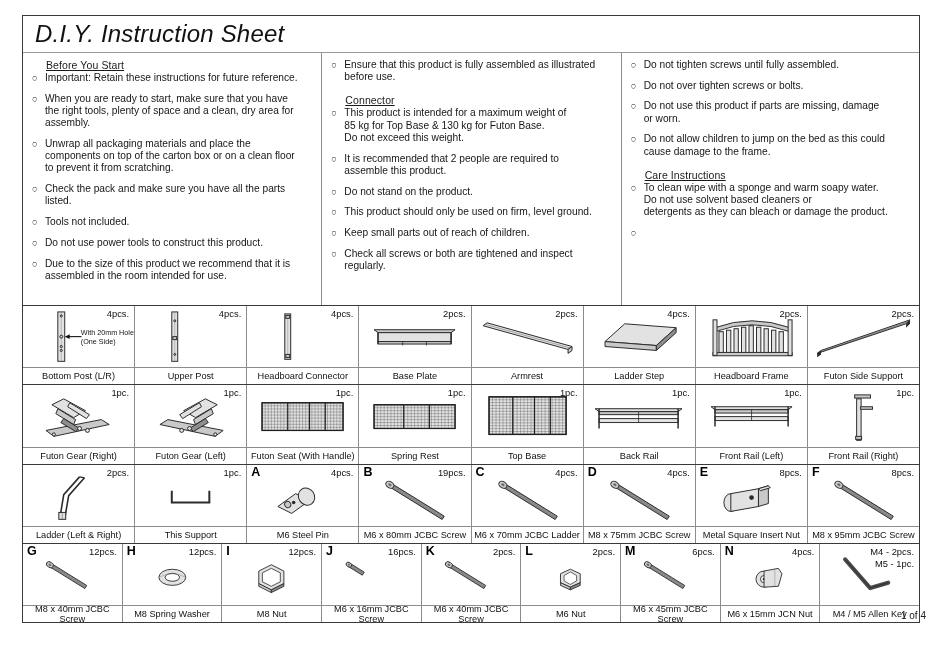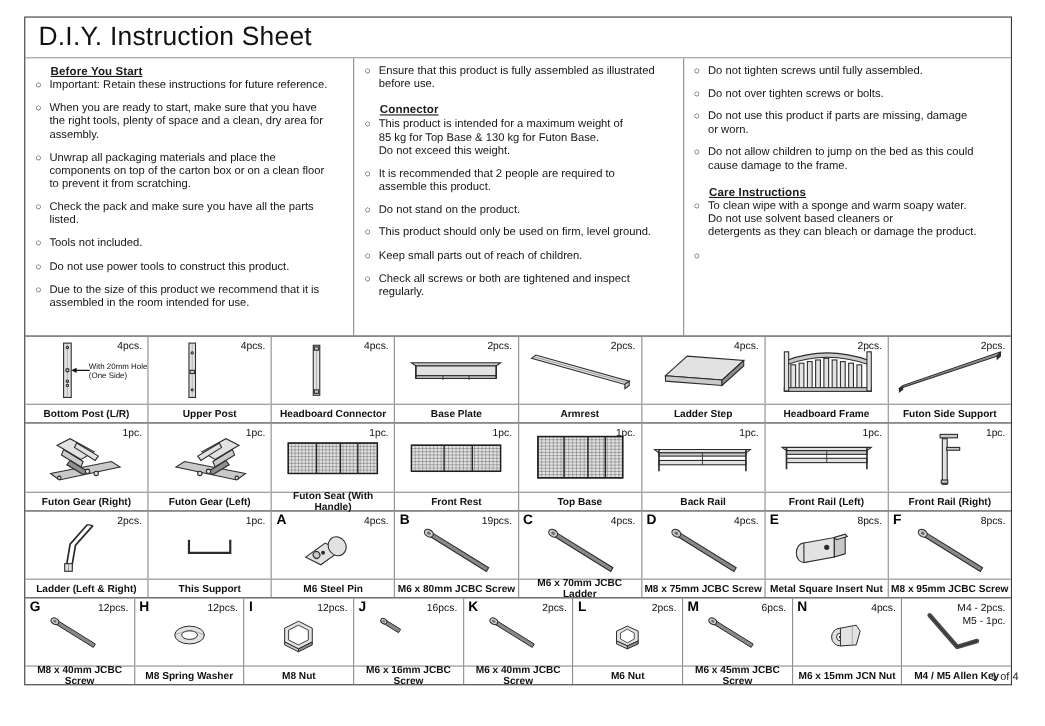--- a/index.html
+++ b/index.html
@@ -38,20 +38,21 @@
     display: flex;
     align-items: center;
     padding-left: 12px;
     flex: 0 0 auto;
   }
   #title-bar .title-text {
     font-size: 24px;
     font-weight: 400;
     letter-spacing: 0.2px;
     color: #111;
+    font-style: italic;
   }
 
   
   #instructions {
     flex: 0 0 auto;
     height: 253px;
     display: flex;
     box-sizing: border-box;
     border-bottom: 1.5px solid #3a3a3a;
   }
@@ -59,21 +60,21 @@
     box-sizing: border-box;
     padding: 6px 9px 4px 9px;
     position: relative;
   }
   .instr-col.c1 { width: 300px; border-right: 1px solid #8c8c8c; }
   .instr-col.c2 { width: 300px; border-right: 1px solid #8c8c8c; }
   .instr-col.c3 { width: 298px; }
 
   .instr-heading {
     font-size: 10.5px;
-    font-weight: bold;
+    font-weight: normal;
     text-decoration: underline;
     margin: 0 0 1px 14px;
     letter-spacing: 0.1px;
   }
   .instr-heading.spaced { margin-top: 11px; }
 
   .bullet-row {
     display: flex;
     margin-bottom: 8.5px;
     line-height: 1.17;
@@ -146,21 +147,20 @@
     height: 17px;
     border-top: 1px solid #8c8c8c;
     box-sizing: border-box;
     display: flex;
     align-items: center;
     justify-content: center;
     font-size: 9.2px;
     color: #111;
     text-align: center;
     padding: 0 2px;
-    font-weight: bold;
   }
   .part-note {
     position: absolute;
     font-size: 7.2px;
     line-height: 1.25;
     color: #111;
     white-space: pre-line;
   }
 
   .art-svg {
@@ -526,21 +526,21 @@
               <line x1="14" y1="32" x2="96" y2="32" style="stroke:#4a4a4a;stroke-width:0.35"></line>
               <line x1="14" y1="35" x2="96" y2="35" style="stroke:#4a4a4a;stroke-width:0.35"></line>
               <line x1="14" y1="38" x2="96" y2="38" style="stroke:#4a4a4a;stroke-width:0.35"></line>
               <line x1="14" y1="41" x2="96" y2="41" style="stroke:#4a4a4a;stroke-width:0.35"></line>
               <line x1="44" y1="20" x2="44" y2="44" style="stroke:#222;stroke-width:1.2"></line>
               <line x1="70" y1="20" x2="70" y2="44" style="stroke:#222;stroke-width:1.2"></line>
               <rect x="14" y="20" width="82" height="24" style="fill:none;stroke:#1f1f1f;stroke-width:1.3"></rect>
             </svg>
             <div class="part-qty">1pc.</div>
           </div>
-          <div class="part-label">Front Rest</div>
+          <div class="part-label">Spring Rest</div>
         </div>
         <div class="part-cell">
           <div class="part-art">
             <svg class="art-svg" viewBox="0 0 110 62" preserveAspectRatio="xMidYMid meet">
               <rect x="16" y="12" width="78" height="38" style="fill:#e2e2e2;stroke:#2b2b2b;stroke-width:1;"></rect>
               <line x1="19.545454545454547" y1="12" x2="19.545454545454547" y2="50" style="stroke:#4a4a4a;stroke-width:0.35"></line>
               <line x1="23.09090909090909" y1="12" x2="23.09090909090909" y2="50" style="stroke:#4a4a4a;stroke-width:0.35"></line>
               <line x1="26.636363636363637" y1="12" x2="26.636363636363637" y2="50" style="stroke:#4a4a4a;stroke-width:0.35"></line>
               <line x1="30.18181818181818" y1="12" x2="30.18181818181818" y2="50" style="stroke:#4a4a4a;stroke-width:0.35"></line>
               <line x1="33.72727272727273" y1="12" x2="33.72727272727273" y2="50" style="stroke:#4a4a4a;stroke-width:0.35"></line>

